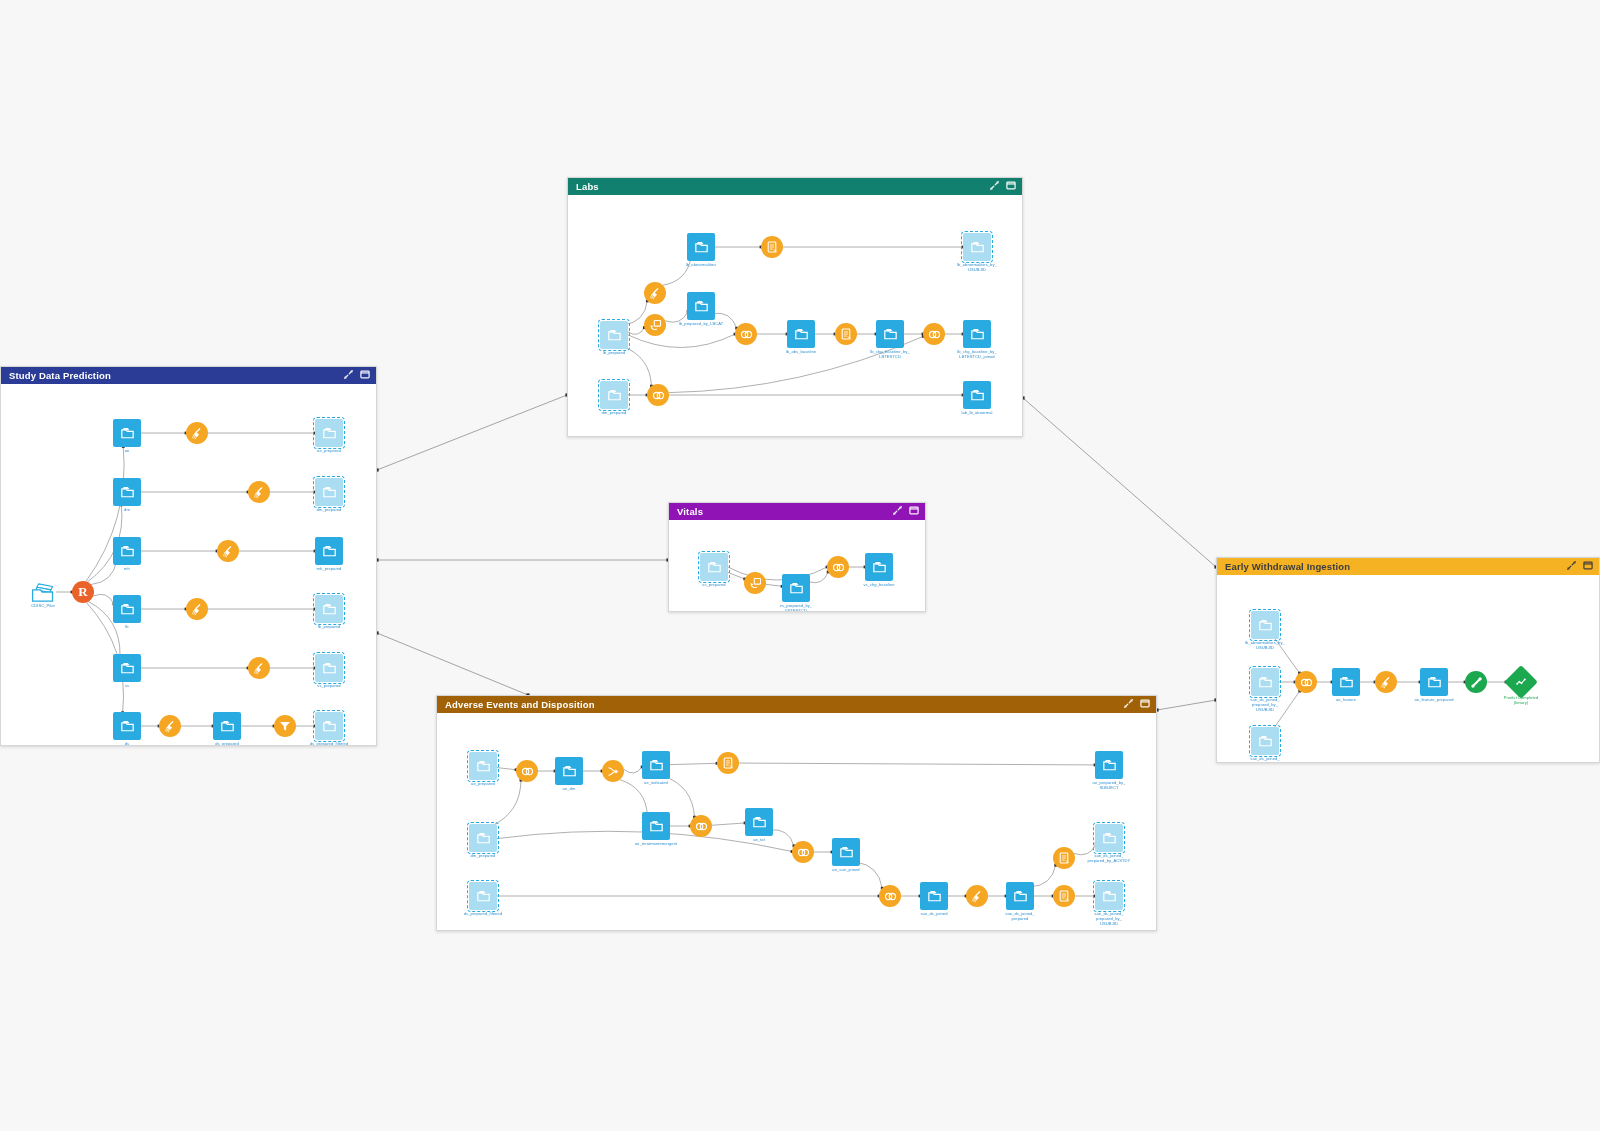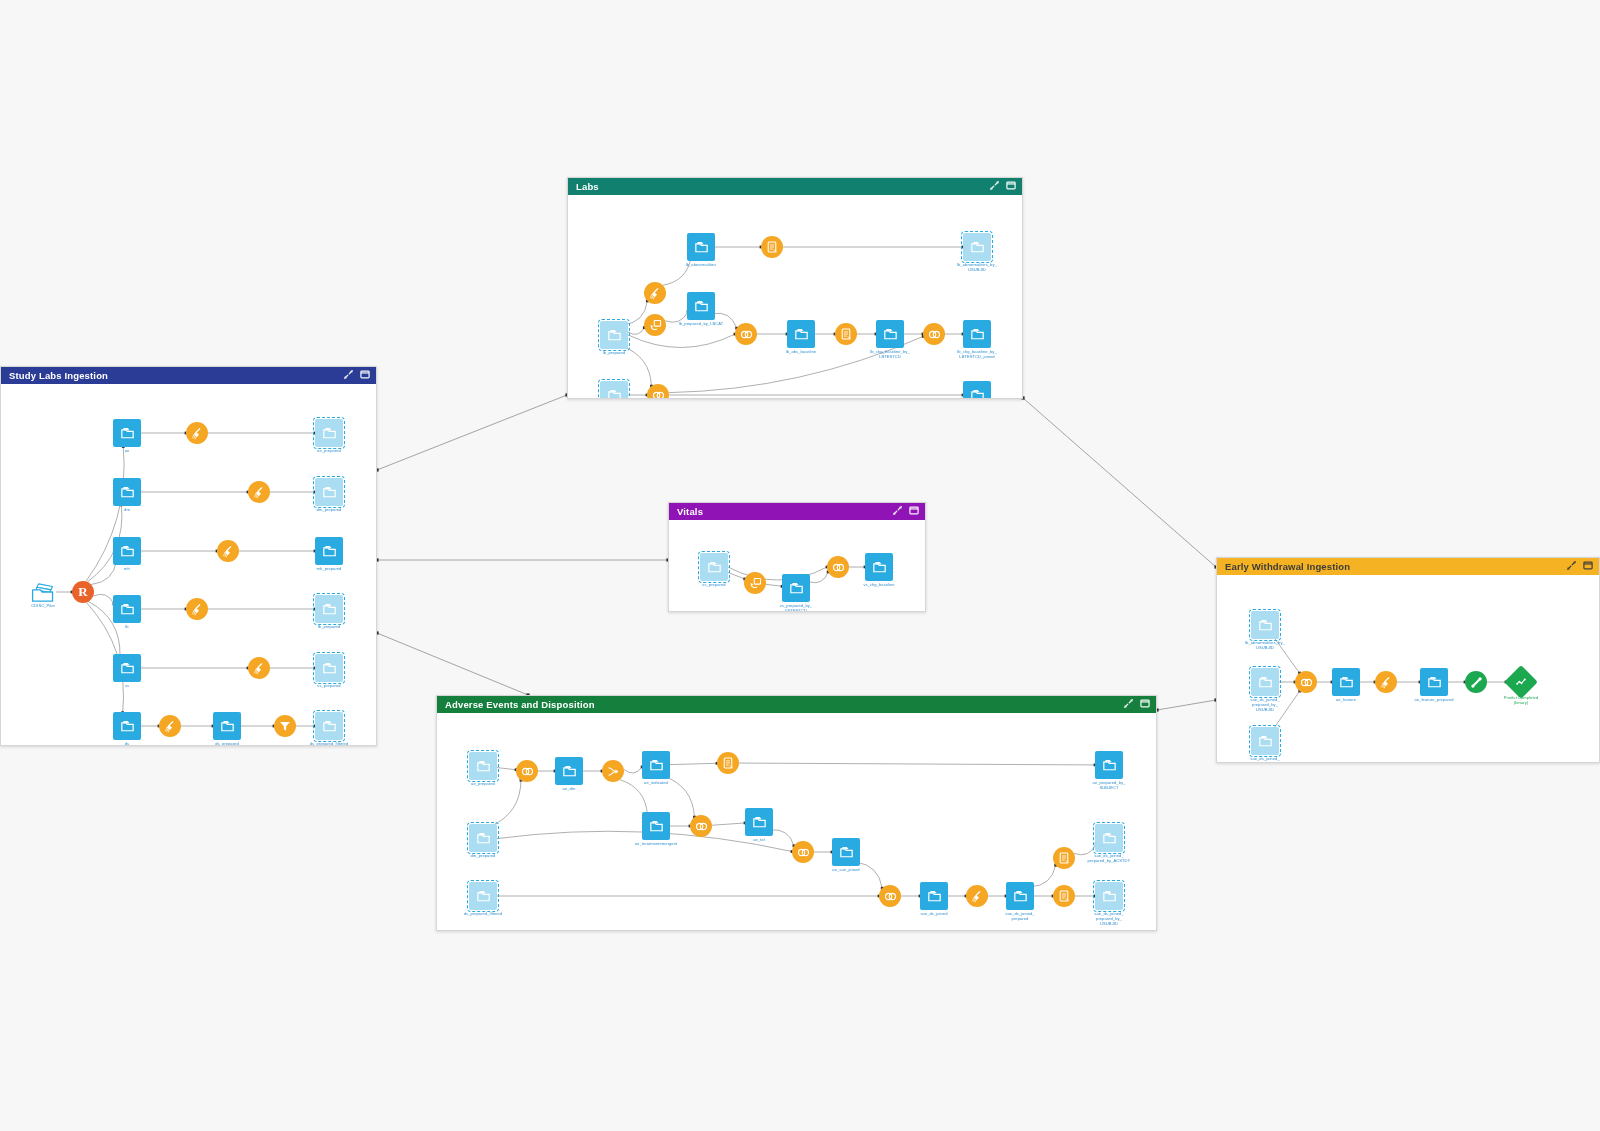--- a/index.html
+++ b/index.html
@@ -105,21 +105,21 @@
       <line x1="1023" y1="398" x2="1216" y2="567" stroke="#9a9a9a" stroke-width="0.9"></line>
       <rect x="1021.4" y="396.4" width="3.2" height="3.2" fill="#333"></rect>
       <rect x="1214.4" y="565.4" width="3.2" height="3.2" fill="#333"></rect>
       <line x1="1157" y1="710" x2="1216" y2="700" stroke="#9a9a9a" stroke-width="0.9"></line>
       <rect x="1155.4" y="708.4" width="3.2" height="3.2" fill="#333"></rect>
       <rect x="1214.4" y="698.4" width="3.2" height="3.2" fill="#333"></rect>
     </svg>
   <div id="panels">
       <div class="panel" style="left: 0px; top: 366px; width: 377px; height: 380px;">
         <div class="panel-header" style="background: rgb(43, 60, 150);">
-          <span class="panel-title">Study Labs Ingestion</span>
+          <span class="panel-title">Study Data Prediction</span>
           <span class="hdr-icons">
             <span class="hdr-icon"><svg width="9" height="9" viewBox="0 0 12 12">
                 <path d="M11 1 L7 5 M1 11 L5 7" stroke="currentColor" stroke-width="1.6" stroke-linecap="round"></path>
                 <path d="M11 1 L11 4 L8 1z" fill="currentColor"></path>
                 <path d="M1 11 L1 8 L4 11z" fill="currentColor"></path>
               </svg></span>
             <span class="hdr-icon"><svg width="10" height="9" viewBox="0 0 12 11">
                 <rect x="1" y="1.5" width="10" height="8" rx="1" fill="none" stroke="currentColor" stroke-width="1.5"></rect>
                 <path d="M1 3.6 H11" stroke="currentColor" stroke-width="1.5"></path>
               </svg></span>
@@ -400,21 +400,21 @@
                 <svg width="17" height="17" viewBox="0 0 24 24" class="">
                   <path d="M4 7h6l1.6 2H20v9H4z" fill="none" stroke="#ffffff" stroke-width="1.7"></path>
                   <path d="M7 5h5l1.4 1.8H7z" fill="none" stroke="#ffffff" stroke-width="1.5"></path>
                 </svg>
               </div>
               <div class="node-label">ds_prepared_filtered</div>
             </div>
           </div>
         </div>
       </div>
-      <div class="panel" style="left: 567px; top: 177px; width: 456px; height: 222px;">
+      <div class="panel" style="left: 567px; top: 177px; width: 456px; height: 260px;">
         <div class="panel-header" style="background: rgb(17, 128, 111);">
           <span class="panel-title">Labs</span>
           <span class="hdr-icons">
             <span class="hdr-icon"><svg width="9" height="9" viewBox="0 0 12 12">
                 <path d="M11 1 L7 5 M1 11 L5 7" stroke="currentColor" stroke-width="1.6" stroke-linecap="round"></path>
                 <path d="M11 1 L11 4 L8 1z" fill="currentColor"></path>
                 <path d="M1 11 L1 8 L4 11z" fill="currentColor"></path>
               </svg></span>
             <span class="hdr-icon"><svg width="10" height="9" viewBox="0 0 12 11">
                 <rect x="1" y="1.5" width="10" height="8" rx="1" fill="none" stroke="currentColor" stroke-width="1.5"></rect>
@@ -716,21 +716,21 @@
                   <path d="M4 7h6l1.6 2H20v9H4z" fill="none" stroke="#ffffff" stroke-width="1.7"></path>
                   <path d="M7 5h5l1.4 1.8H7z" fill="none" stroke="#ffffff" stroke-width="1.5"></path>
                 </svg>
               </div>
               <div class="node-label">vs_chg_baseline</div>
             </div>
           </div>
         </div>
       </div>
       <div class="panel" style="left: 436px; top: 695px; width: 721px; height: 236px;">
-        <div class="panel-header" style="background: #15803d;">
+        <div class="panel-header" style="background: #a16207;">
           <span class="panel-title">Adverse Events and Disposition</span>
           <span class="hdr-icons">
             <span class="hdr-icon"><svg width="9" height="9" viewBox="0 0 12 12">
                 <path d="M11 1 L7 5 M1 11 L5 7" stroke="currentColor" stroke-width="1.6" stroke-linecap="round"></path>
                 <path d="M11 1 L11 4 L8 1z" fill="currentColor"></path>
                 <path d="M1 11 L1 8 L4 11z" fill="currentColor"></path>
               </svg></span>
             <span class="hdr-icon"><svg width="10" height="9" viewBox="0 0 12 11">
                 <rect x="1" y="1.5" width="10" height="8" rx="1" fill="none" stroke="currentColor" stroke-width="1.5"></rect>
                 <path d="M1 3.6 H11" stroke="currentColor" stroke-width="1.5"></path>

